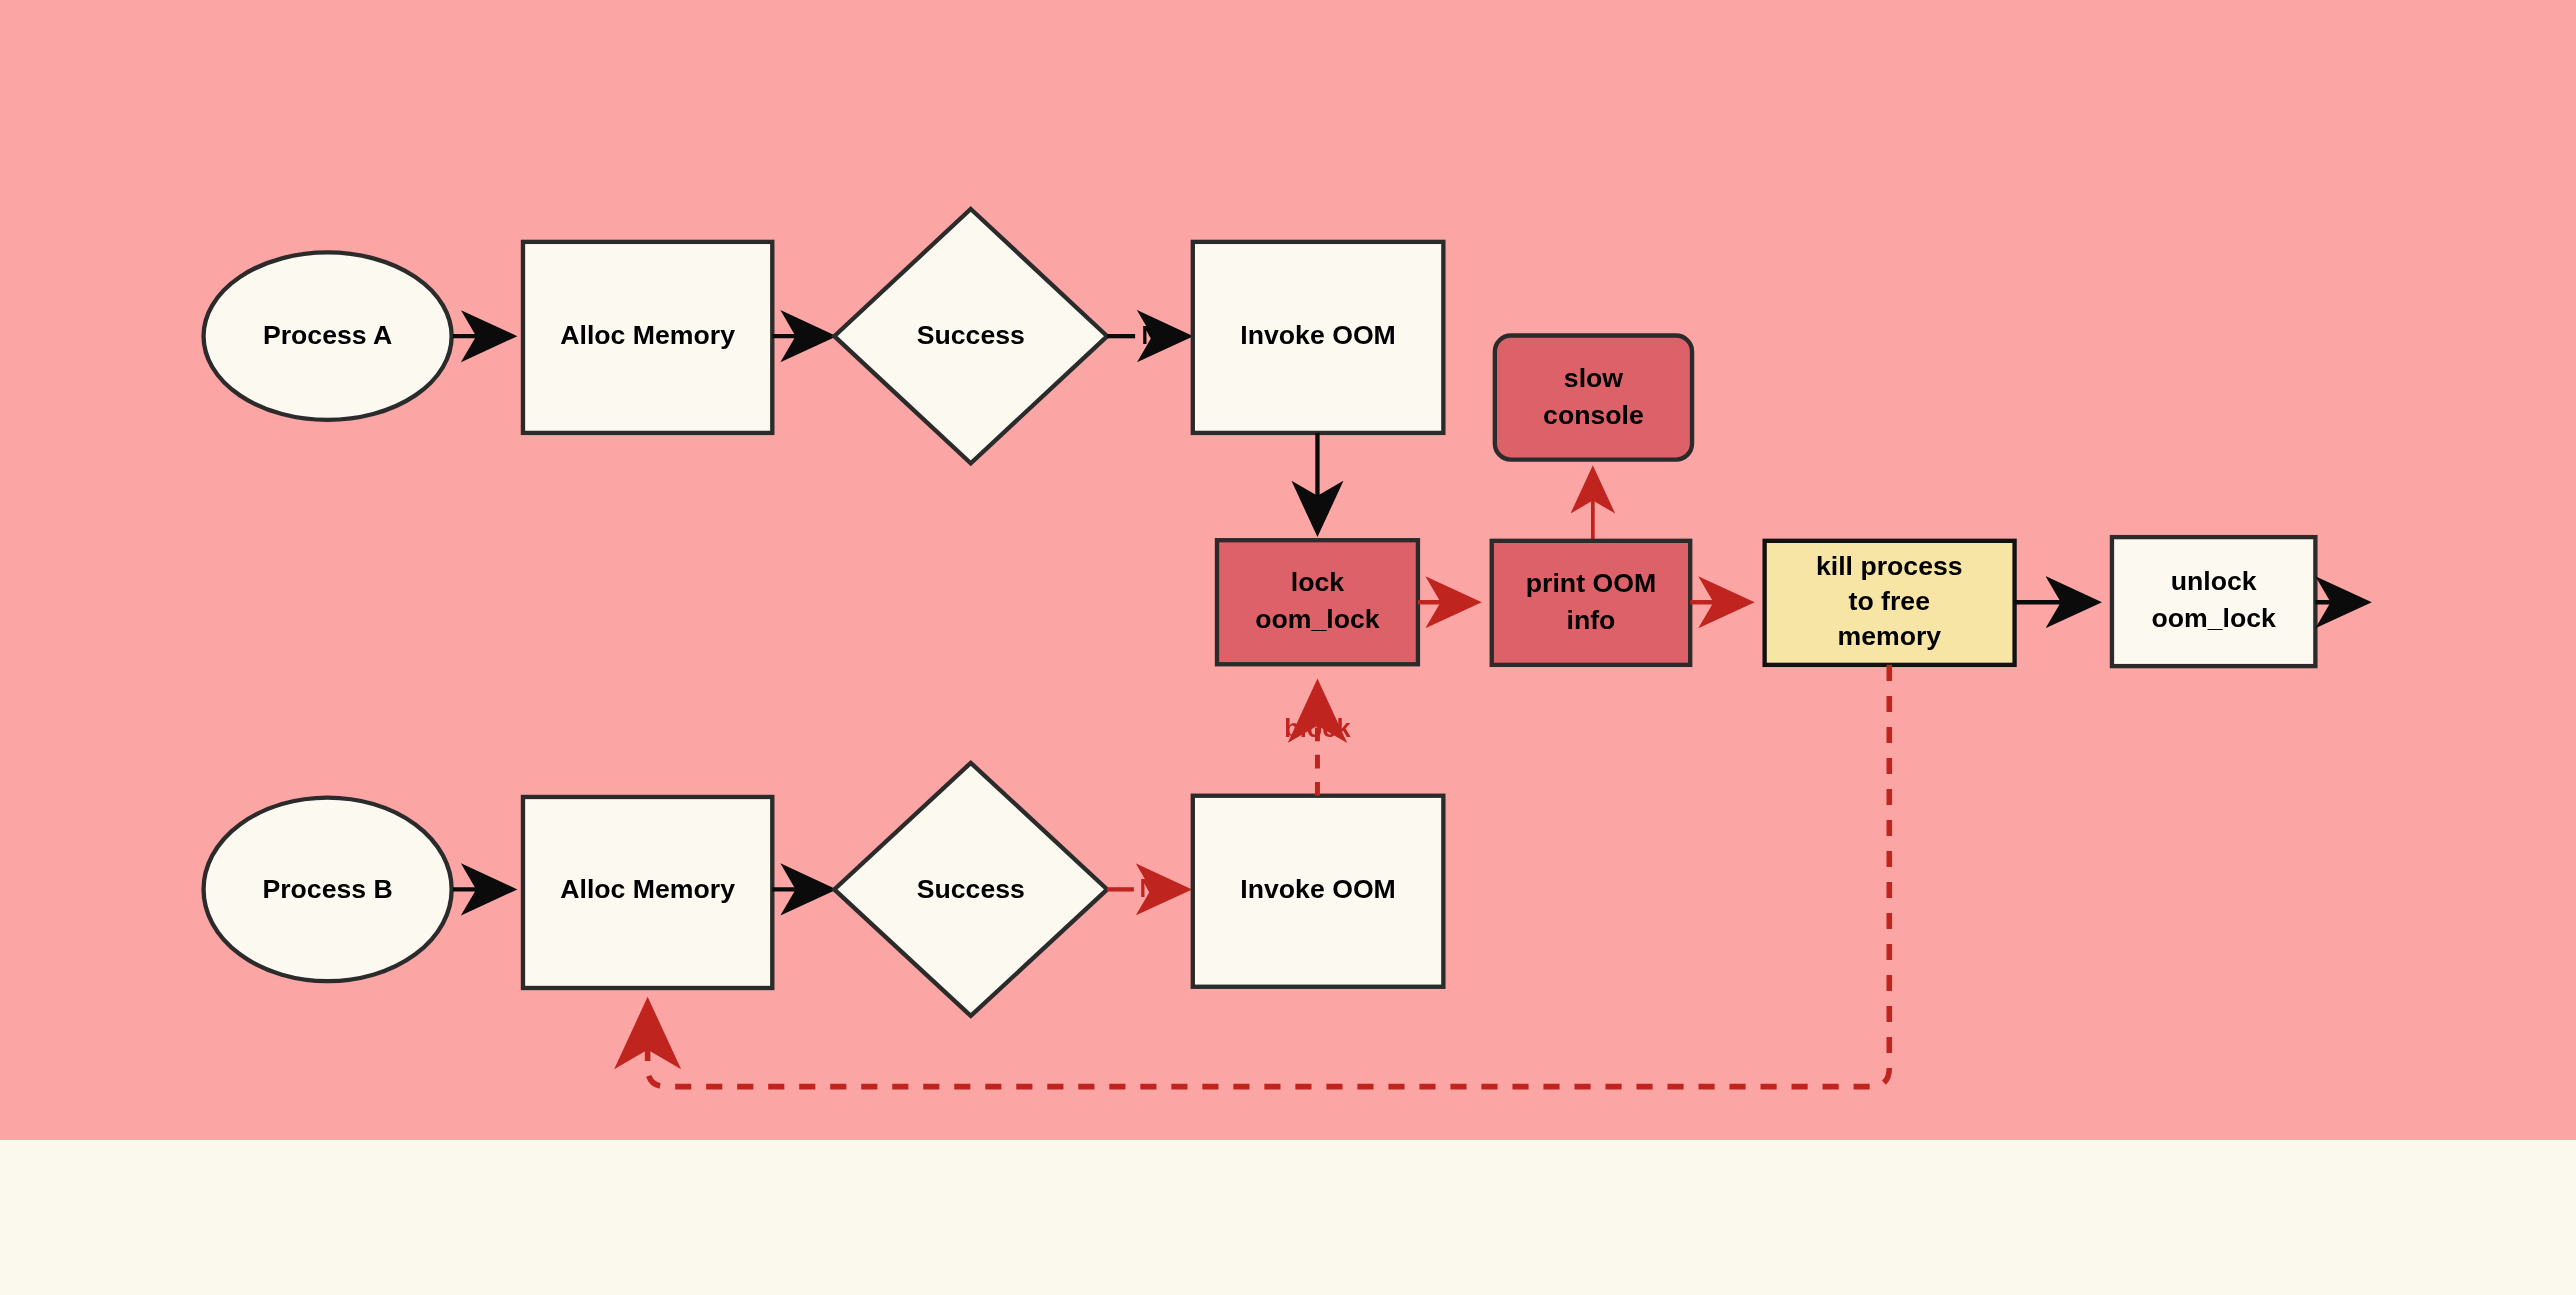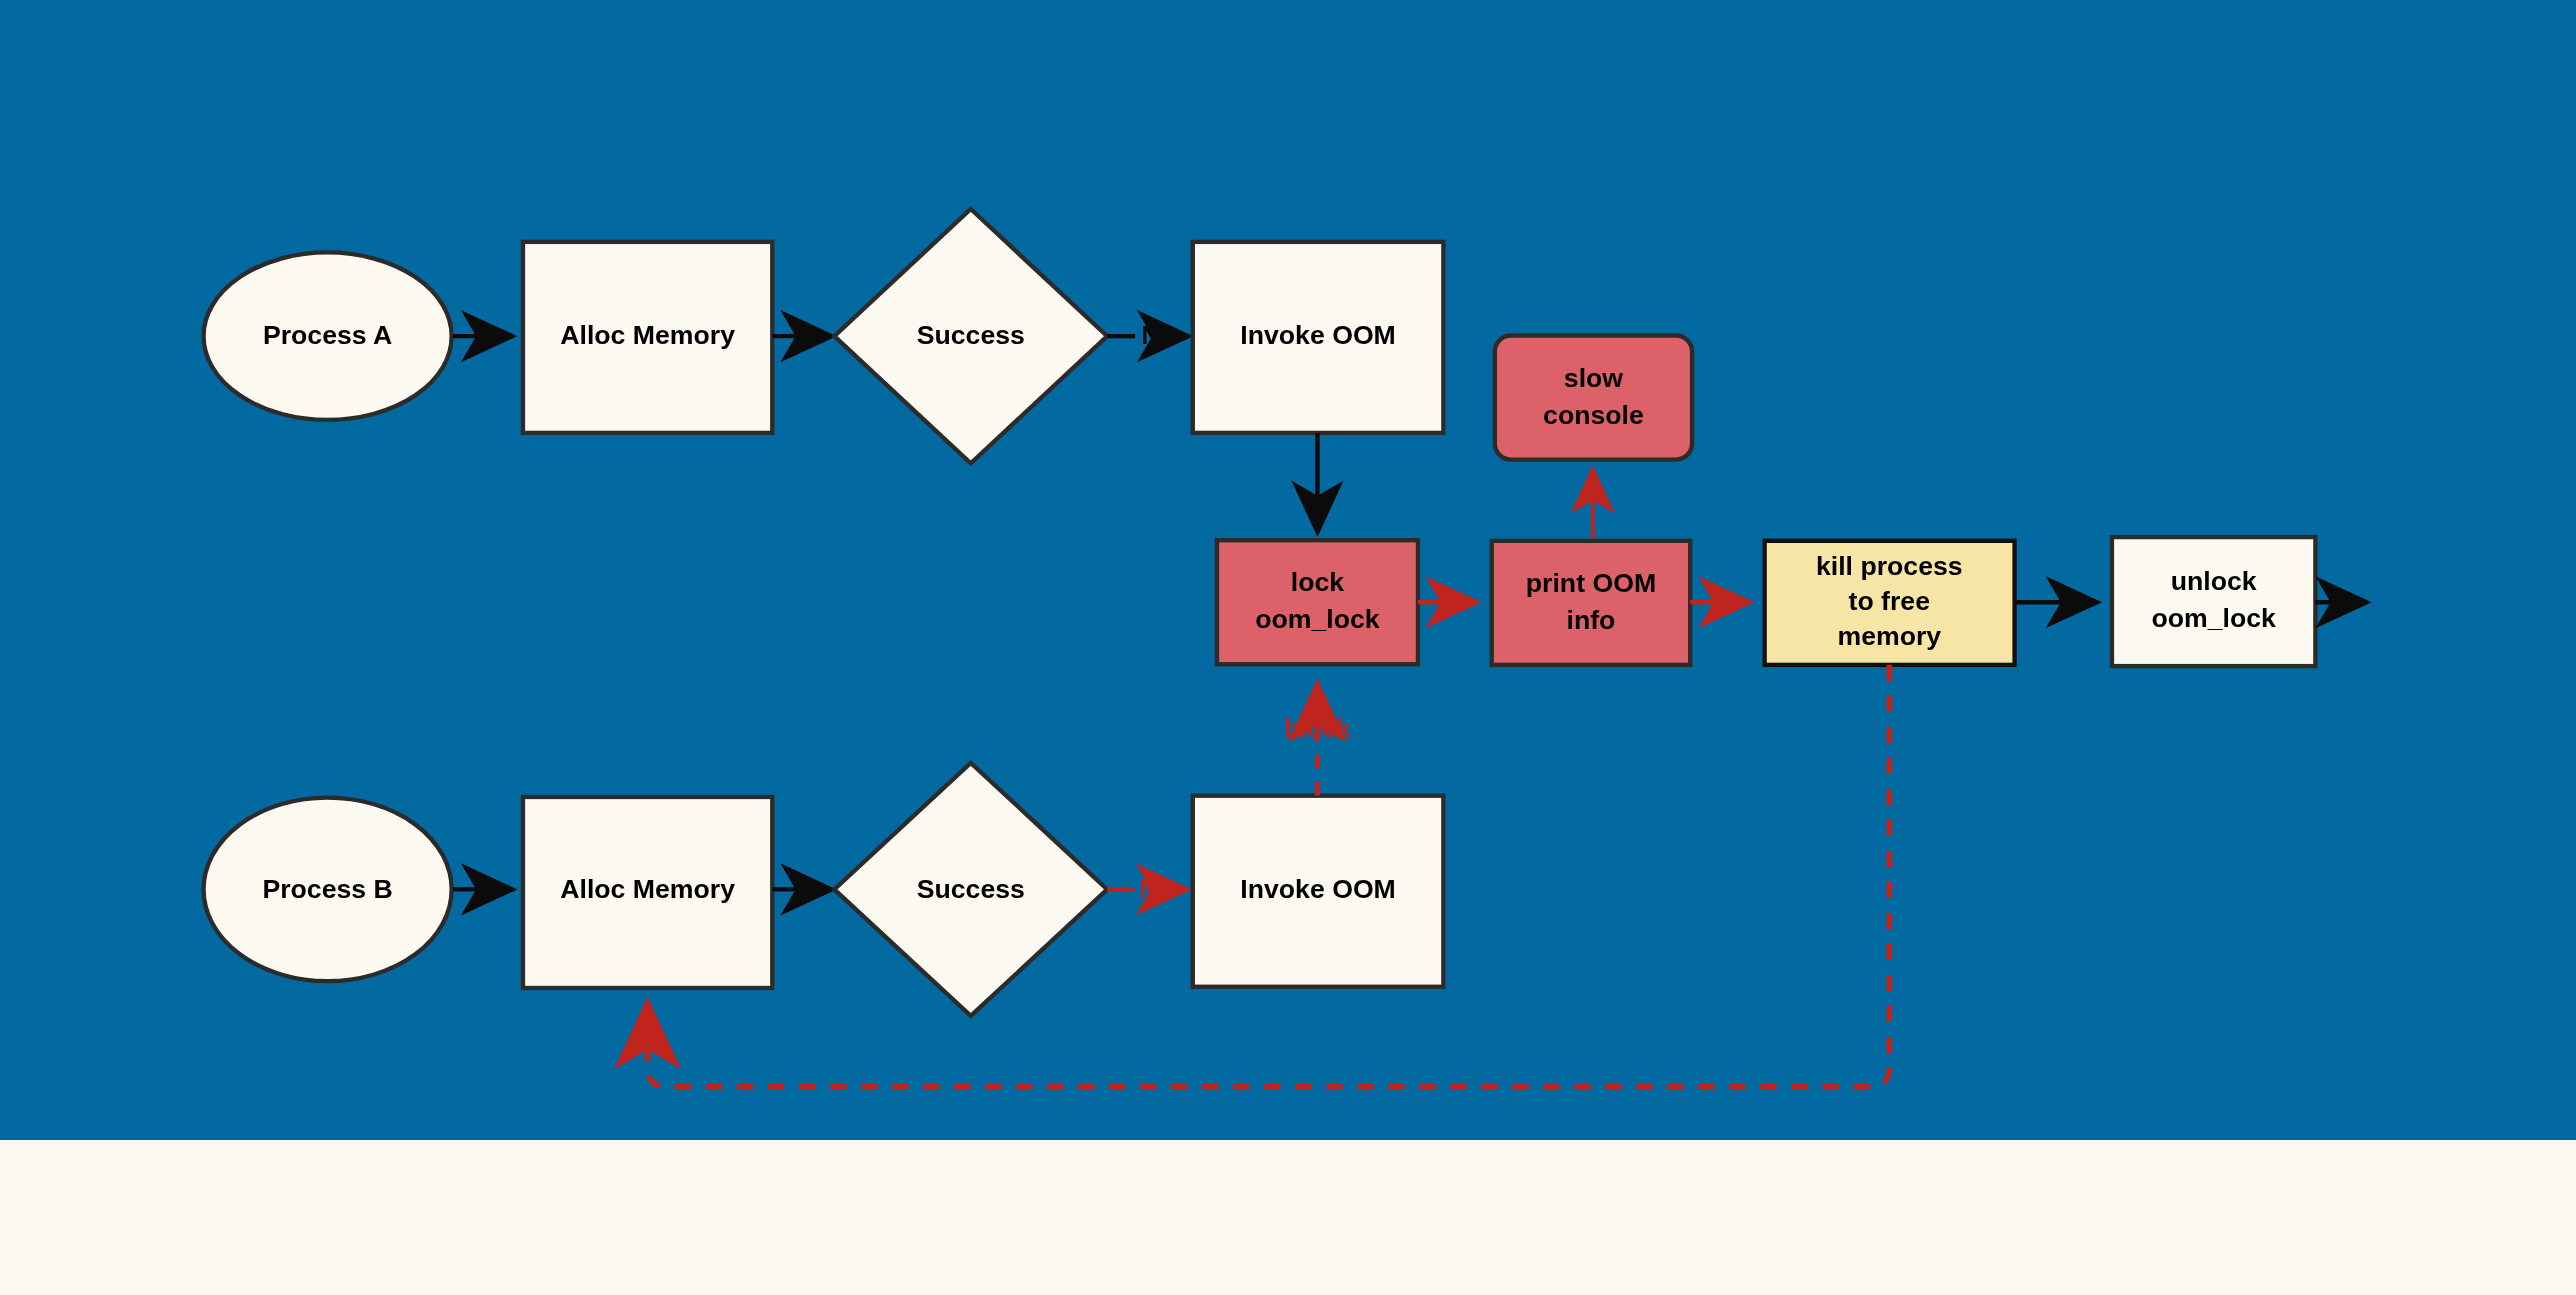--- a/index.html
+++ b/index.html
@@ -10,21 +10,21 @@
   body {
     width: 2576px;
     height: 1295px;
     font-family: "Liberation Sans", sans-serif;
     overflow: hidden;
   }
   #diagram-root {
     position: relative;
     width: 2576px;
     height: 1295px;
-    background: #0369a1;
+    background: #fca5a5;
   }
   #flow-svg {
     position: absolute;
     left: 0;
     top: 0;
     width: 2576px;
     height: 1295px;
     display: block;
   }
   .node-shape {

